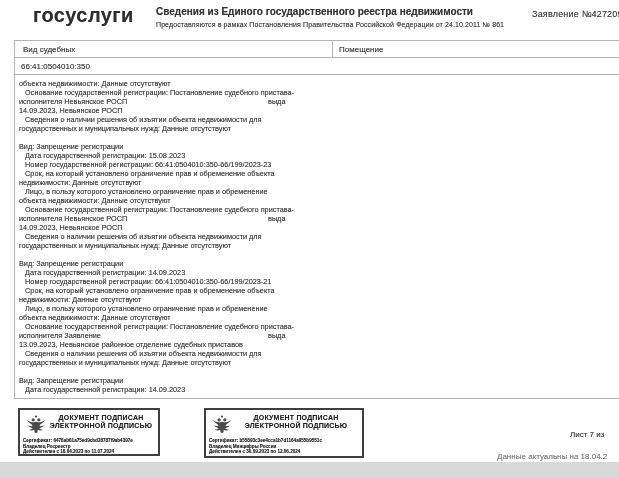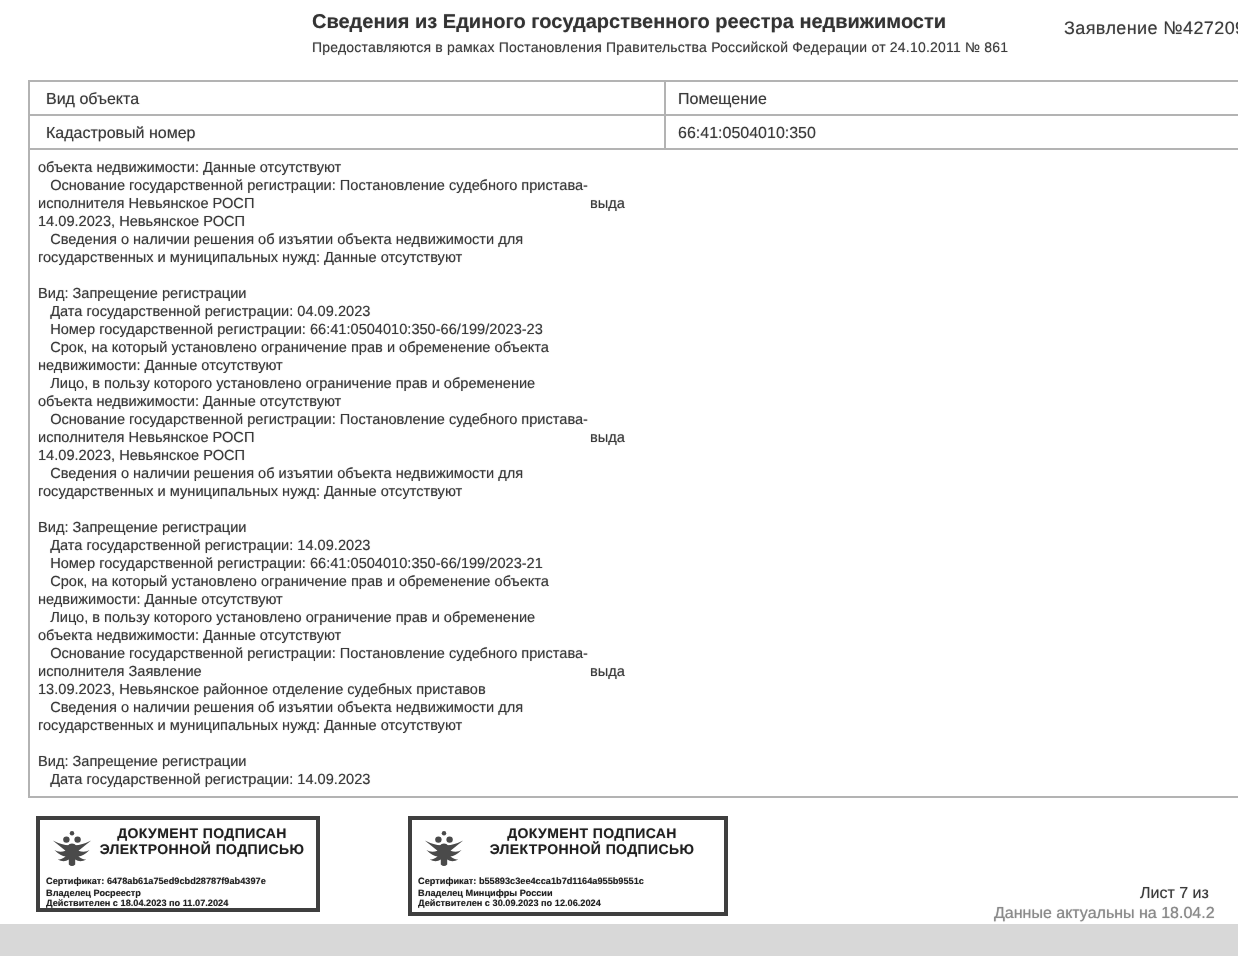--- a/index.html
+++ b/index.html
@@ -48,79 +48,79 @@
     flex:1; font-size:8px; color:#3a3a3a; padding:4px 4px 3px 6px;
     display:flex; align-items:center;
   }
   .restr-cell {
     flex:1; padding:4px 0 4px 4px; overflow:hidden;
   }
   .rline {
     position:relative; white-space:pre; font-size:7.3px; line-height:9px;
     min-height:9px; color:#3a3a3a; overflow:visible;
   }
-  .rfrag { position:absolute; left:276px; top:0; }
+  .rfrag { position:absolute; left:249px; top:0; }
   
   .stamp {
     position:absolute; top:408px; background:#fff;
     border:2px solid #3f3f3f;
   }
   .stamp1 { left:18px;  width:142px; height:48px; }
   .stamp2 { left:204px; width:160px; height:50px; }
   .stamp-top { display:flex; padding:3px 4px 0 4px; }
   .eagle { width:24px; height:24px; flex:none; }
   .stamp-title {
     flex:1; text-align:center; font-size:7px; font-weight:bold;
     line-height:8px; color:#1f1f1f; padding-top:1px; letter-spacing:0.2px;
   }
   .stamp-lines { padding:1px 3px 0 3px; }
   .stamp-lines div {
     font-size:4.6px; line-height:5.5px; color:#1f1f1f; font-weight:600;
     white-space:nowrap; overflow:hidden;
   }
   
   .sheet {
-    position:absolute; left:570px; top:442px;
+    position:absolute; left:570px; top:430px;
     font-size:8px; color:#3a3a3a; white-space:nowrap;text-align:right;
   }
   .actuality {
     position:absolute; left:497px; top:452px;
     font-size:8px; color:#8a8a8a; white-space:nowrap;text-align:center;
   }
   .desk { position:absolute; left:0; top:462px; width:619px; height:16px; background:#d8d8d8; }
 </style>
 </head>
 <body>
 
 <div class="page">
 
+  <div class="logo">госуслуги</div>
   <div class="doc-title">Сведения из Единого государственного реестра недвижимости</div>
   <div class="doc-subtitle">Предоставляются в рамках Постановления Правительства Российской Федерации от 24.10.2011 № 861</div>
   <div class="application">Заявление №4272098</div>
 
   <div class="doc-table">
     <div class="t-row">
-      <div class="t-label">Вид объекта</div>
+      <div class="t-label">Вид судебных</div>
       <div class="t-value">Помещение</div>
     </div>
     <div class="t-row">
-      <div class="t-label">Кадастровый номер</div>
       <div class="t-value">66:41:0504010:350</div>
     </div>
     <div class="t-row">
       <div class="restr-cell">
           <div class="rline"><span>объекта недвижимости: Данные отсутствуют</span></div>
           <div class="rline"><span>   Основание государственной регистрации: Постановление судебного пристава-</span></div>
           <div class="rline"><span>исполнителя Невьянское РОСП</span><span class="rfrag">выда</span></div>
           <div class="rline"><span>14.09.2023, Невьянское РОСП</span></div>
           <div class="rline"><span>   Сведения о наличии решения об изъятии объекта недвижимости для</span></div>
           <div class="rline"><span>государственных и муниципальных нужд: Данные отсутствуют</span></div>
           <div class="rline"><span></span></div>
           <div class="rline"><span>Вид: Запрещение регистрации</span></div>
-          <div class="rline"><span>   Дата государственной регистрации: 04.09.2023</span></div>
+          <div class="rline"><span>   Дата государственной регистрации: 15.08.2023</span></div>
           <div class="rline"><span>   Номер государственной регистрации: 66:41:0504010:350-66/199/2023-23</span></div>
           <div class="rline"><span>   Срок, на который установлено ограничение прав и обременение объекта</span></div>
           <div class="rline"><span>недвижимости: Данные отсутствуют</span></div>
           <div class="rline"><span>   Лицо, в пользу которого установлено ограничение прав и обременение</span></div>
           <div class="rline"><span>объекта недвижимости: Данные отсутствуют</span></div>
           <div class="rline"><span>   Основание государственной регистрации: Постановление судебного пристава-</span></div>
           <div class="rline"><span>исполнителя Невьянское РОСП</span><span class="rfrag">выда</span></div>
           <div class="rline"><span>14.09.2023, Невьянское РОСП</span></div>
           <div class="rline"><span>   Сведения о наличии решения об изъятии объекта недвижимости для</span></div>
           <div class="rline"><span>государственных и муниципальных нужд: Данные отсутствуют</span></div>

